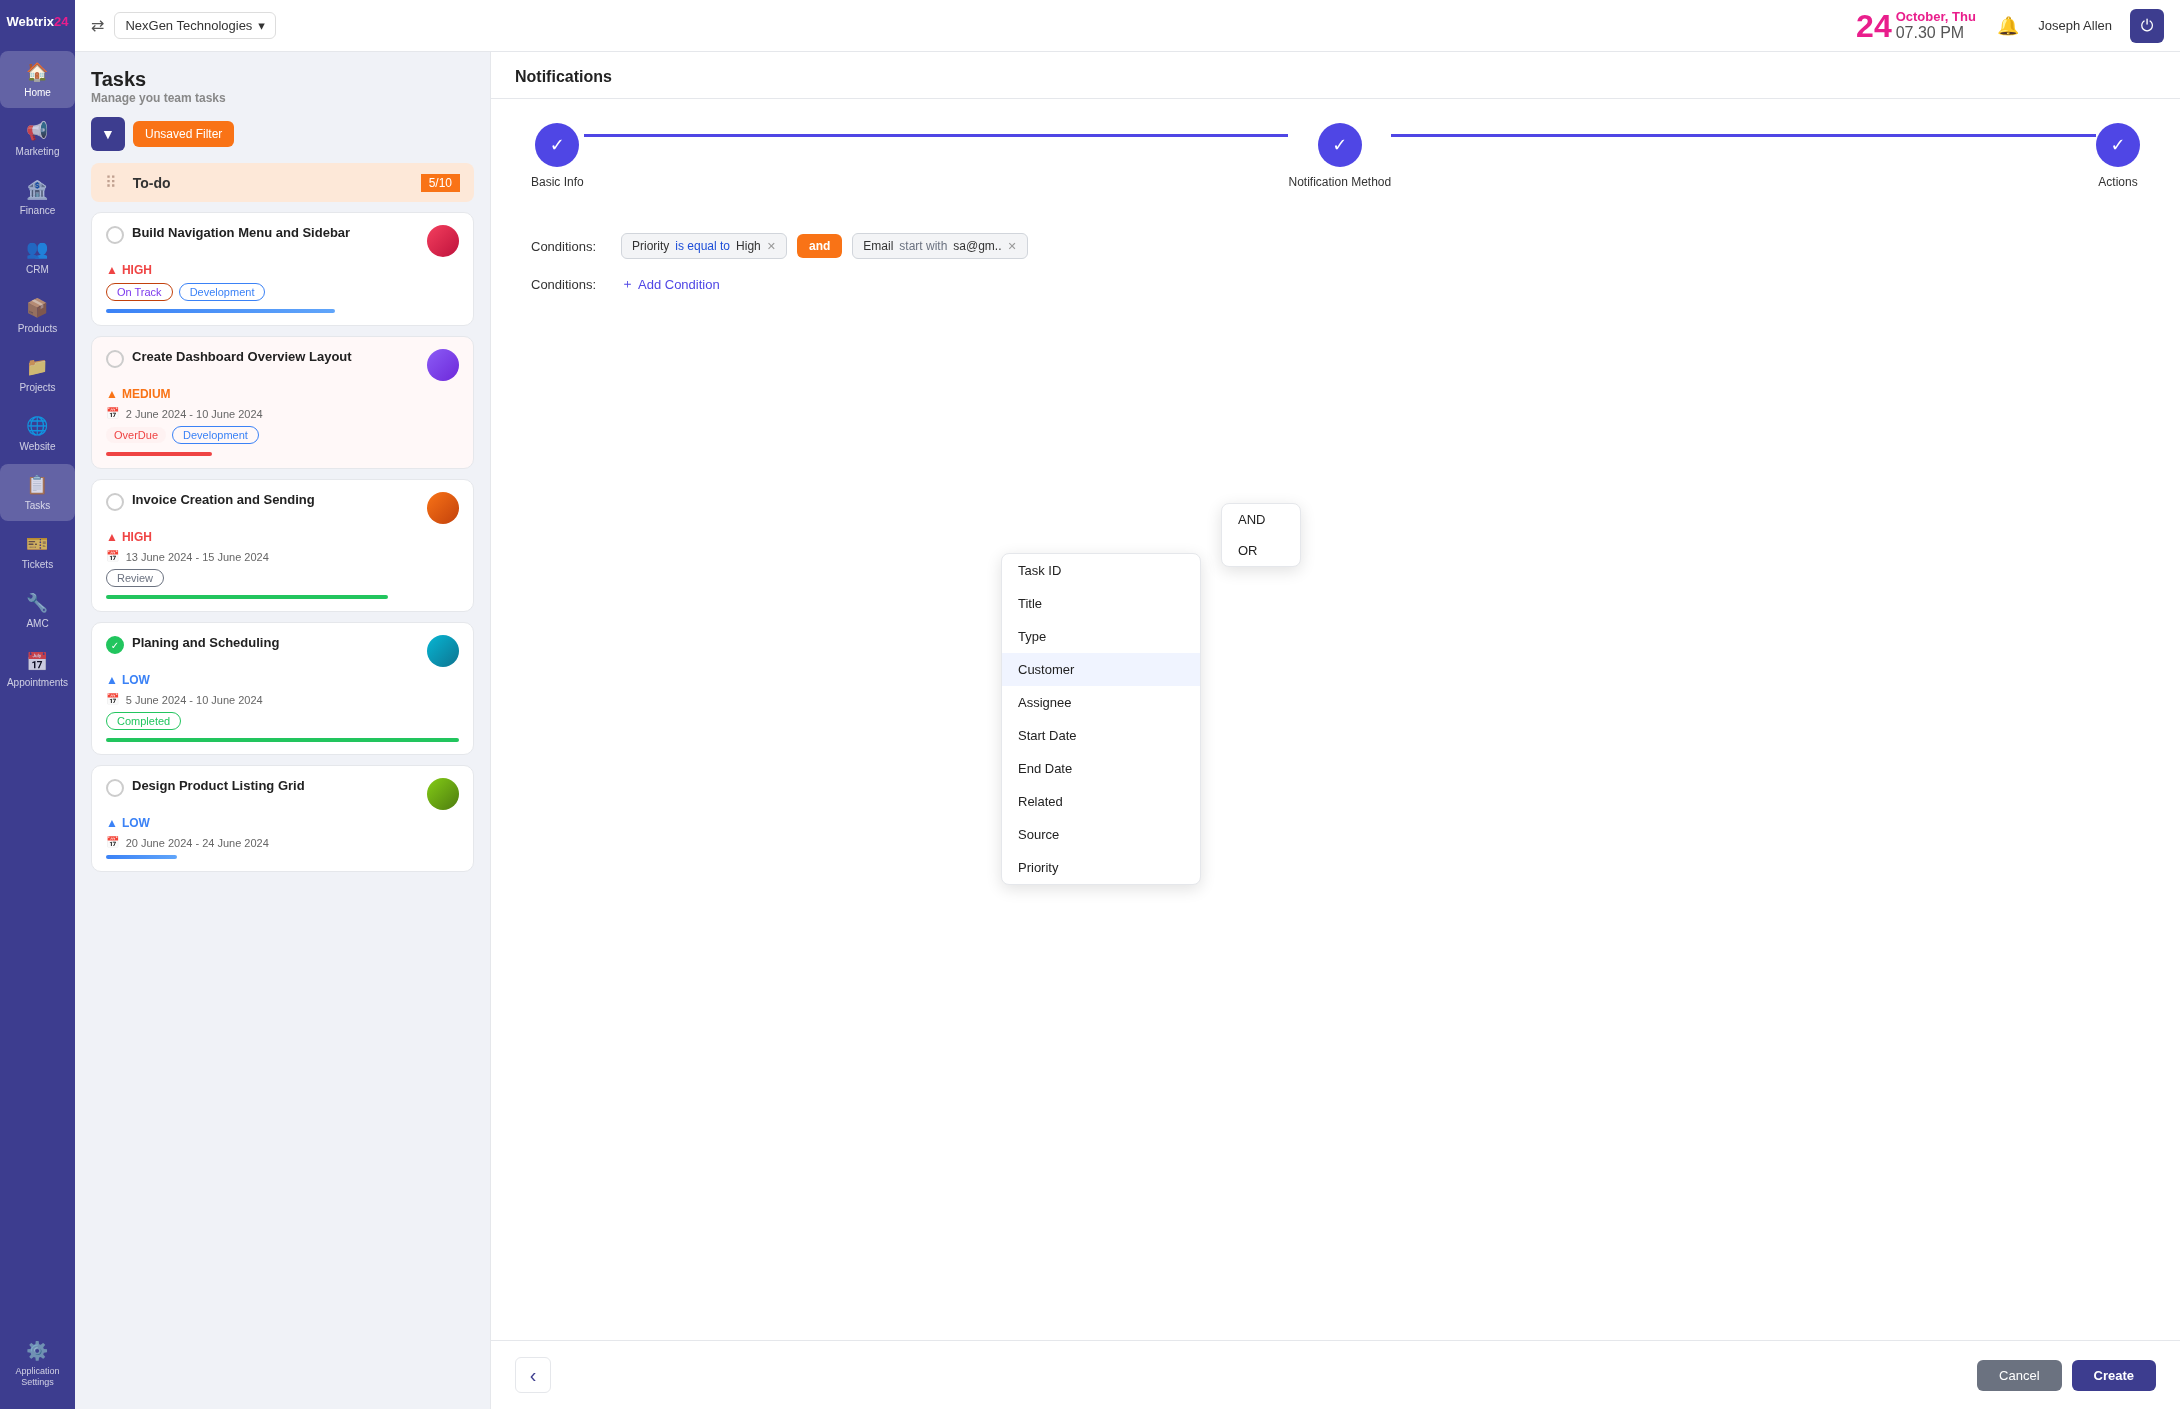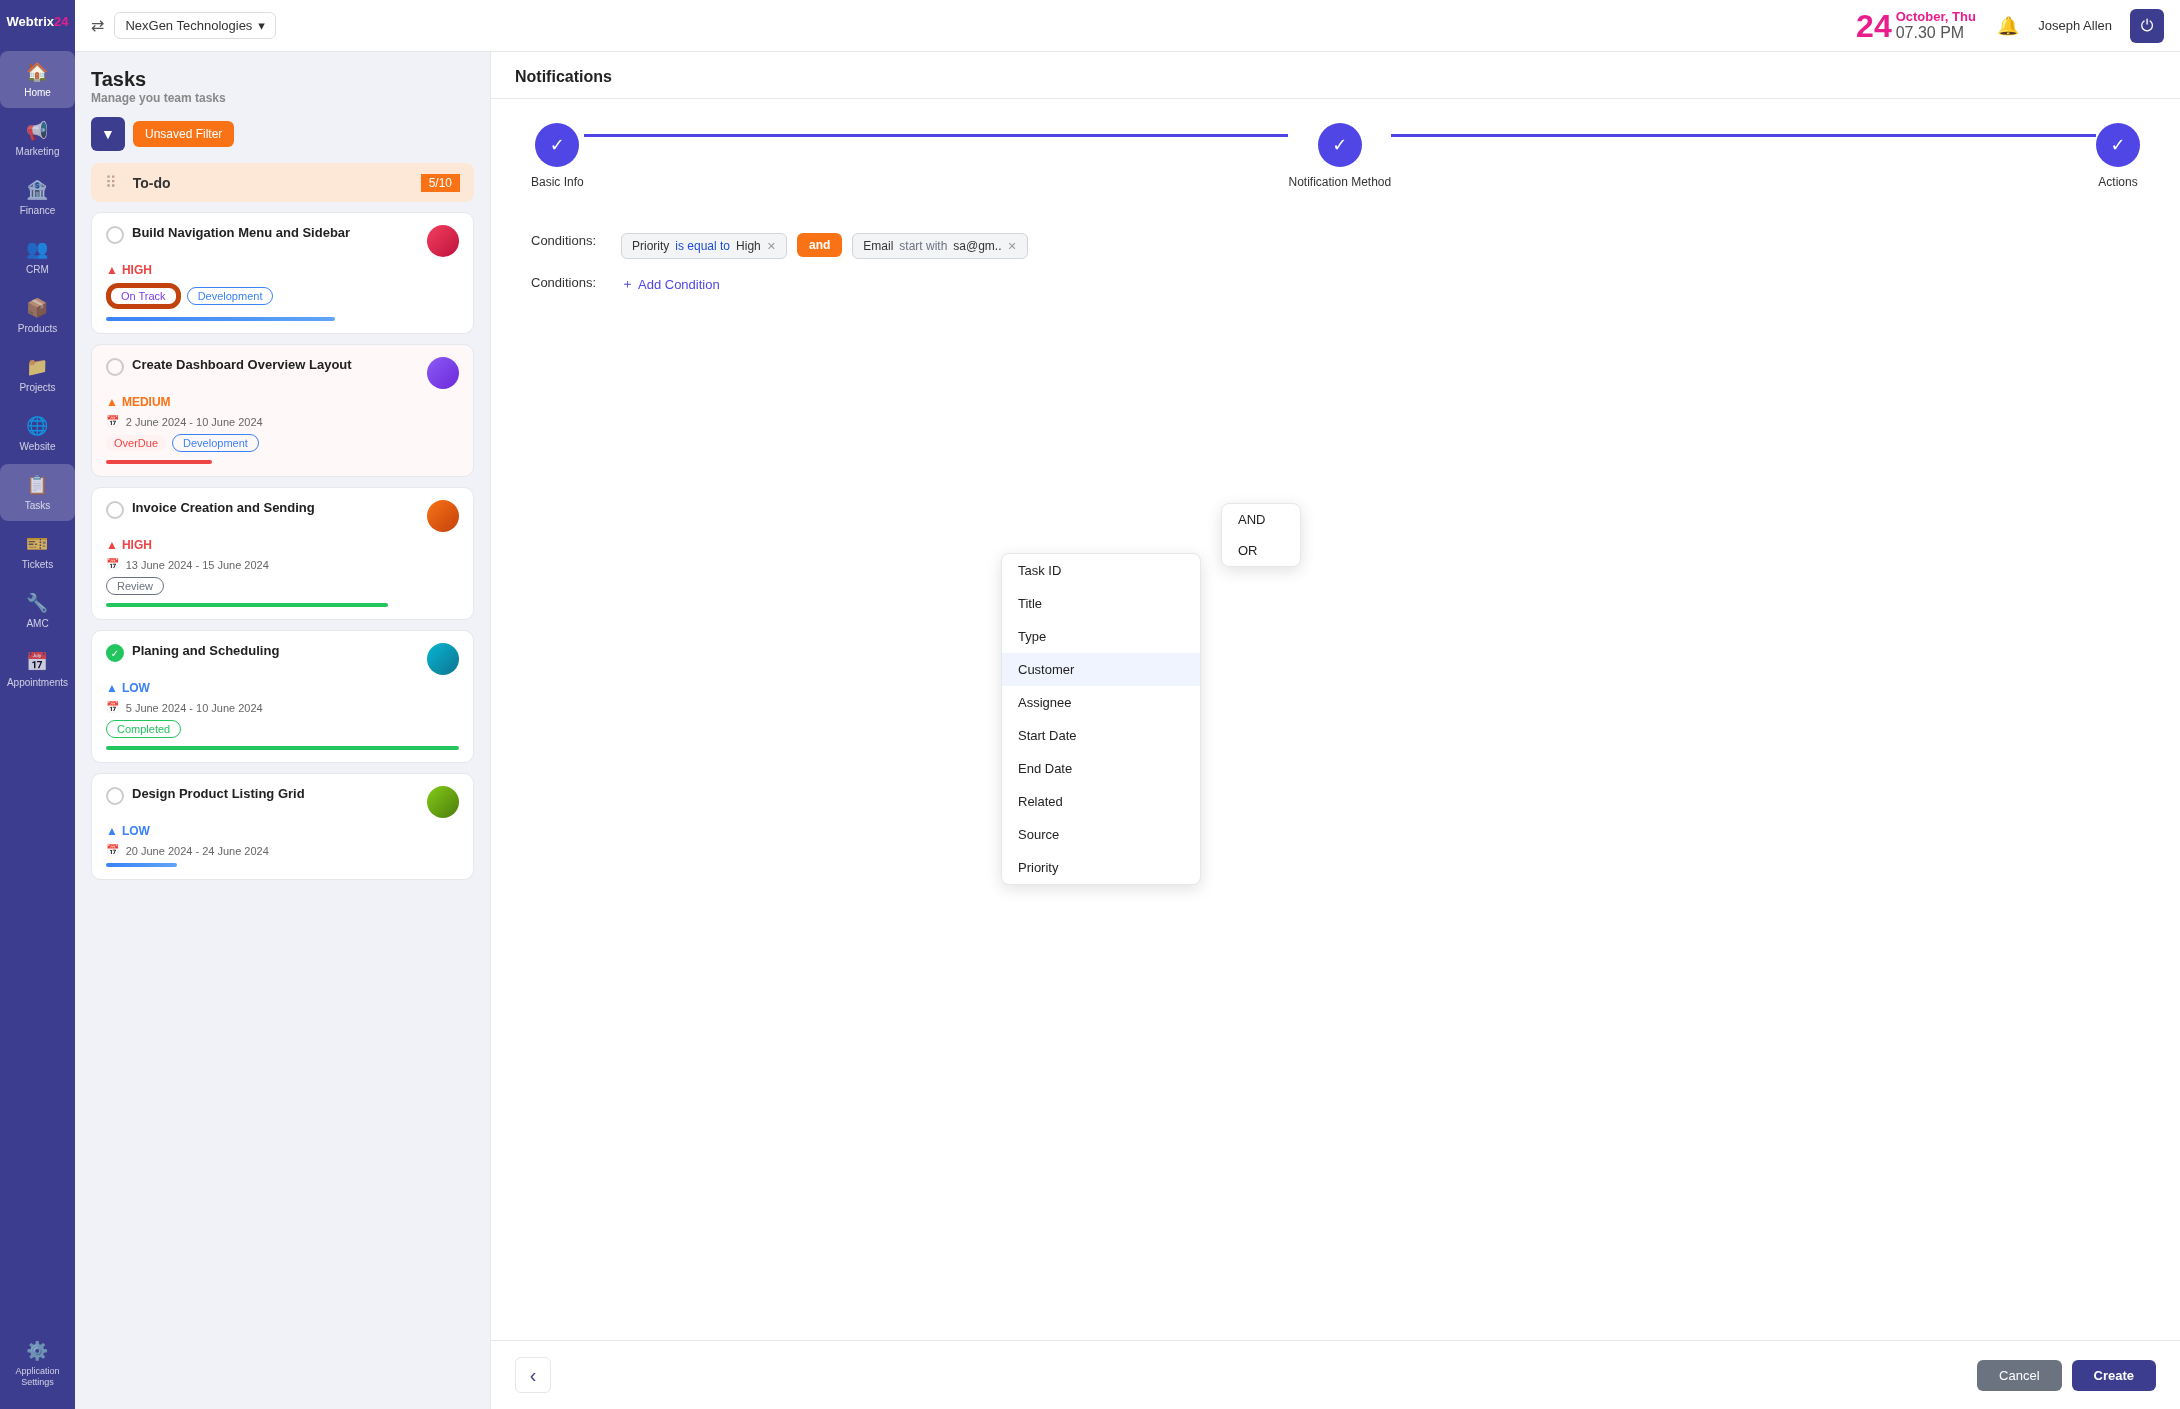--- a/index.html
+++ b/index.html
@@ -192,21 +192,21 @@
     .priority-medium { color: #f97316; }
     .priority-low { color: #3b82f6; }
     .task-date { display: flex; align-items: center; gap: 6px; font-size: 11px; color: #666; margin-bottom: 6px; }
     .task-tags { display: flex; align-items: center; gap: 6px; margin-bottom: 8px; }
     .tag {
       border-radius: 12px;
       padding: 2px 10px;
       font-size: 11px;
       font-weight: 500;
     }
-    .tag-on-track { border: 5px solid #c2410c; color: #7c3aed; }
+    .tag-on-track { border: 1px solid #c2410c; color: #7c3aed; }
     .tag-development { border: 1px solid #3b82f6; color: #3b82f6; }
     .tag-overdue { background: #fef2f2; color: #ef4444; border: none; padding: 2px 8px; }
     .tag-review { border: 1px solid #6b7280; color: #6b7280; }
     .tag-completed { border: 1px solid #22c55e; color: #22c55e; }
     .task-progress { height: 4px; border-radius: 2px; margin-top: 4px; }
     .progress-blue { background: linear-gradient(to right, #3b82f6, #60a5fa); }
     .progress-red { background: #ef4444; }
     .progress-green { background: #22c55e; }
     .task-card.overdue { background: #fff8f8; }
 
@@ -265,21 +265,21 @@
 
     
     .conditions-area {
       padding: 20px 40px;
       flex: 1;
       overflow-y: auto;
       position: relative;
     }
     .condition-row {
       display: flex;
-      align-items: flex-start;
+      align-items: center;
       gap: 10px;
       margin-bottom: 16px;
     }
     .condition-label { font-size: 13px; color: #333; font-weight: 500; min-width: 80px; }
     .condition-tag {
       display: flex;
       align-items: center;
       gap: 6px;
       background: #f3f4f6;
       border: 1px solid #d1d5db;

